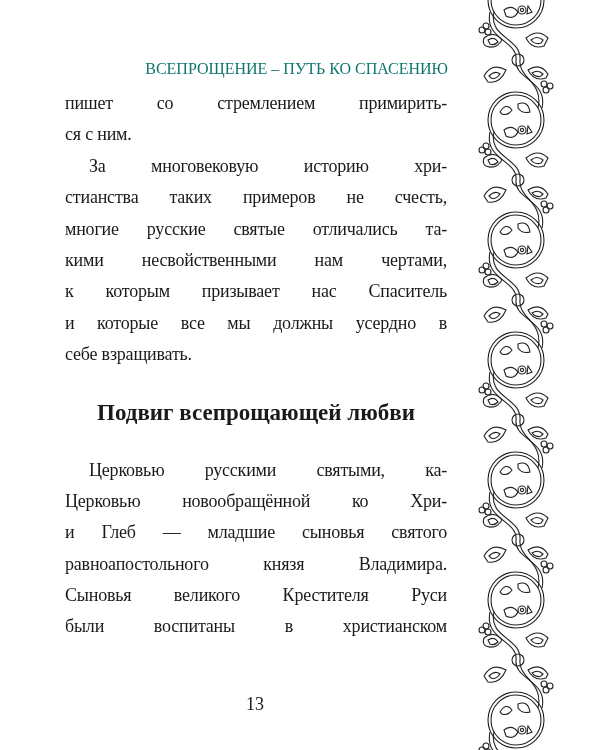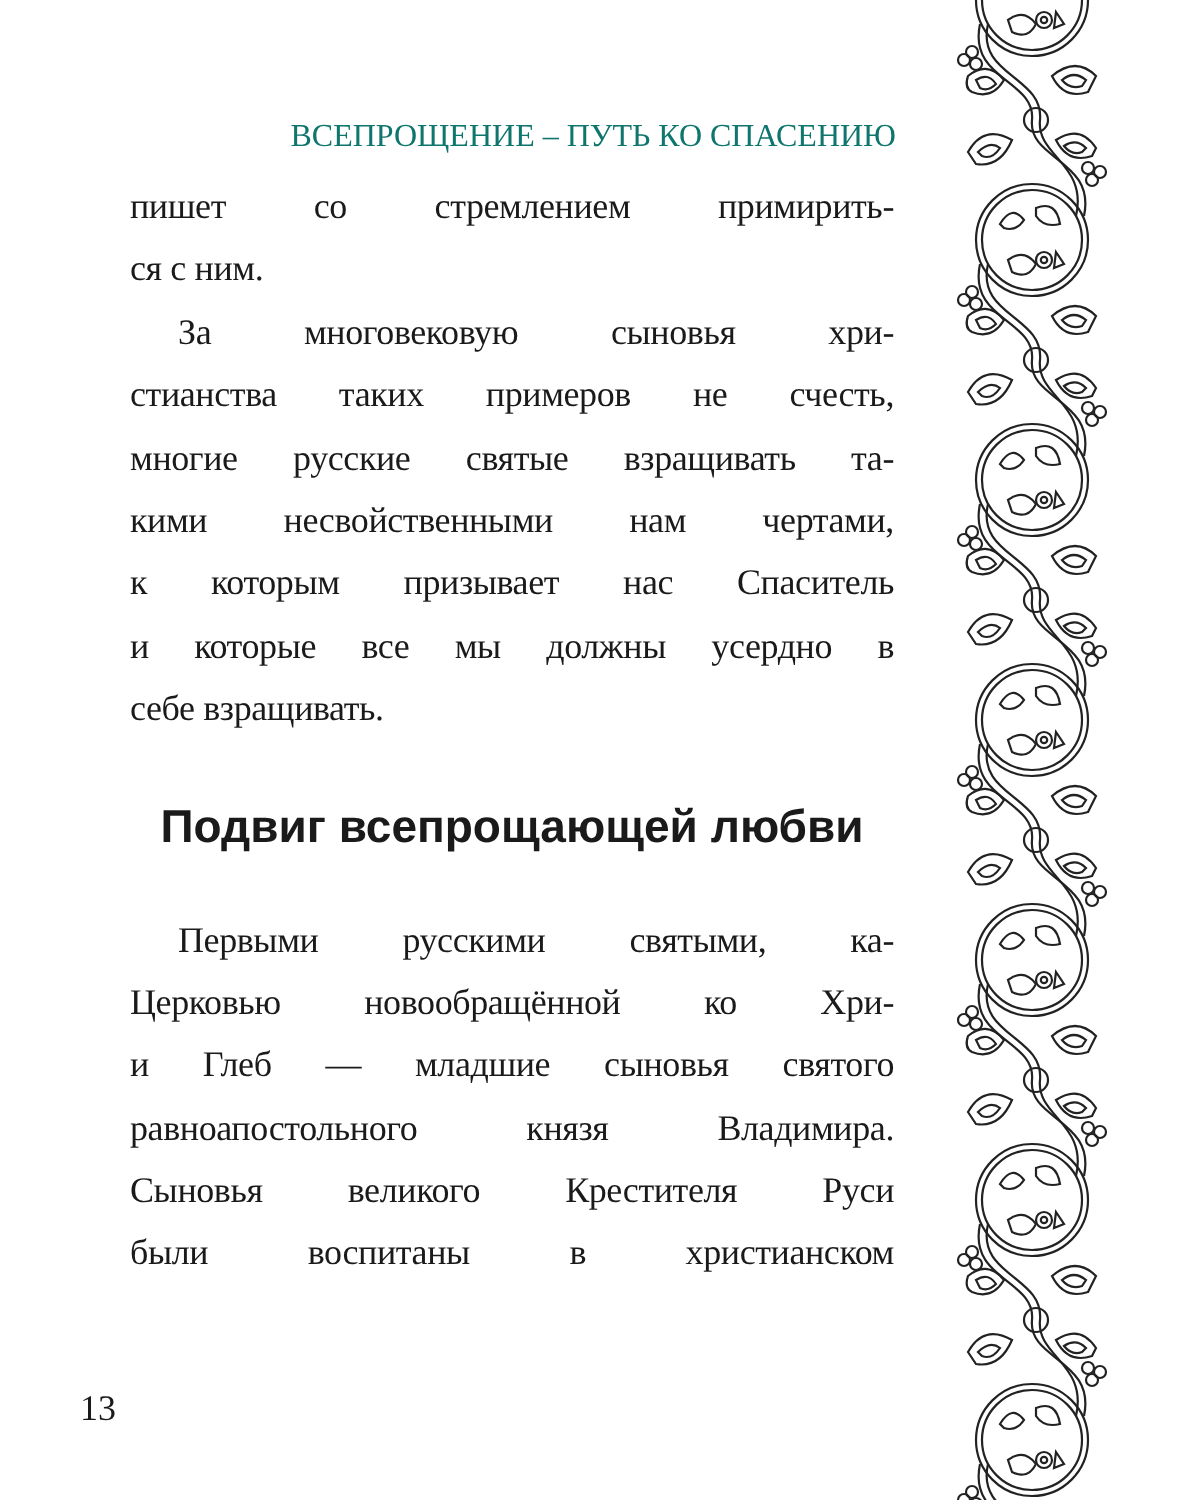--- a/index.html
+++ b/index.html
@@ -17,54 +17,54 @@
       position: absolute; left: 65px; top: 88px; width: 382px;
     }
     .line {
       font-size: 18px; line-height: 31.4px; height: 31.4px;
       white-space: nowrap; text-align: justify; text-align-last: justify;
       letter-spacing: -0.2px;
     }
     .line.last { text-align-last: left; }
     .line.indent { padding-left: 24px; }
     .heading {
-      font-family: Liberation Sans, sans-serif;
+      font-family: Liberation Serif, serif;
       font-weight: bold; font-size: 23px; text-align: center;
       margin-top: 22px; height: 40px; line-height: 40px;
     }
     .gap { height: 22px; }
     .page-number {
       position: absolute; left: 0; top: 694px; width: 510px;
-      text-align: left; font-size: 18px; margin-left: 40px;
+      text-align: center; font-size: 18px;
     }
     .ornament {
       position: absolute; left: 478px; top: 0; width: 76px; height: 750px;
     }
   </style>
 </head>
 <body>
 
 <div class="running-head">ВСЕПРОЩЕНИЕ – ПУТЬ КО СПАСЕНИЮ</div>
 
 <div class="text-block">
   <div class="line">пишет со стремлением примирить-</div>
   <div class="line last">ся с ним.</div>
 
-  <div class="line indent">За многовековую сыновья хри-</div>
+  <div class="line indent">За многовековую историю хри-</div>
   <div class="line">стианства таких примеров не счесть,</div>
-  <div class="line">многие русские святые взращивать та-</div>
+  <div class="line">многие русские святые отличались та-</div>
   <div class="line">кими несвойственными нам чертами,</div>
   <div class="line">к которым призывает нас Спаситель</div>
   <div class="line">и которые все мы должны усердно в</div>
   <div class="line last">себе взращивать.</div>
 
   <div class="heading">Подвиг всепрощающей любви</div>
   <div class="gap"></div>
 
-  <div class="line indent">Первыми русскими святыми, ка-</div>
+  <div class="line indent">Церковью русскими святыми, ка-</div>
   <div class="line">Церковью новообращённой ко Хри-</div>
   <div class="line">и Глеб — младшие сыновья святого</div>
   <div class="line">равноапостольного князя Владимира.</div>
   <div class="line">Сыновья великого Крестителя Руси</div>
   <div class="line">были воспитаны в христианском</div>
 </div>
 
 <div class="page-number">13</div>
 
 <div class="ornament">

